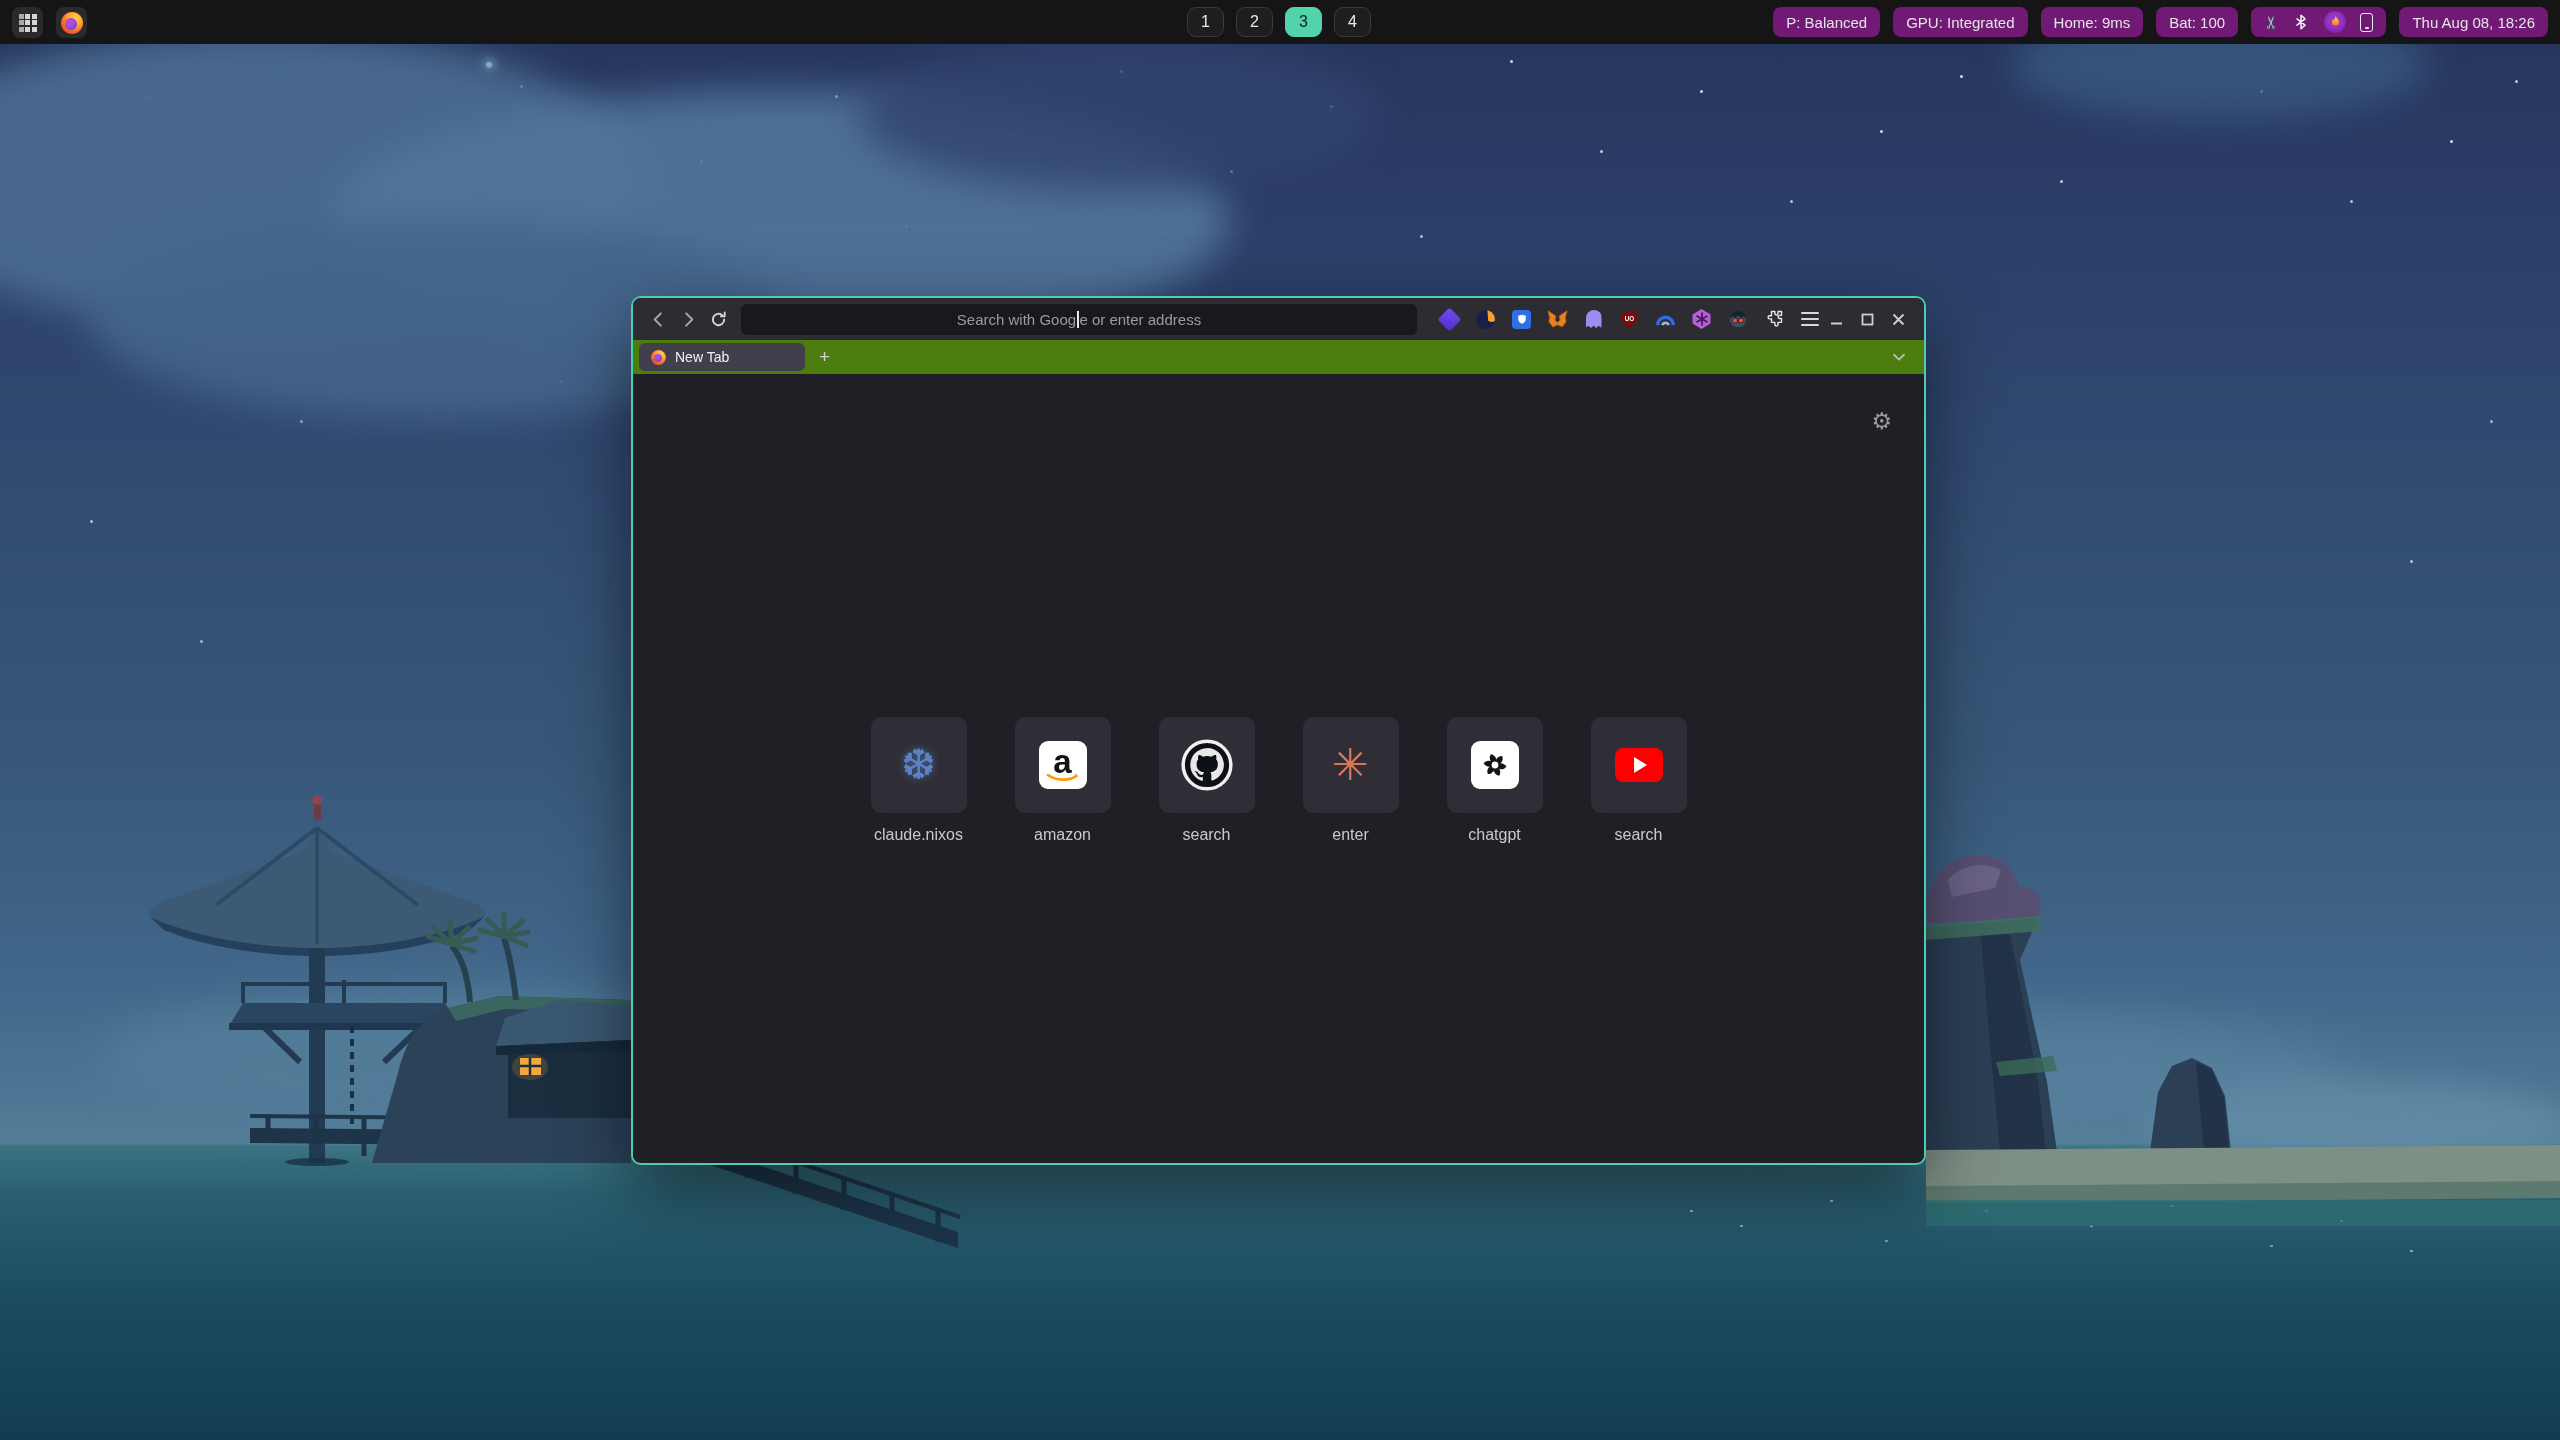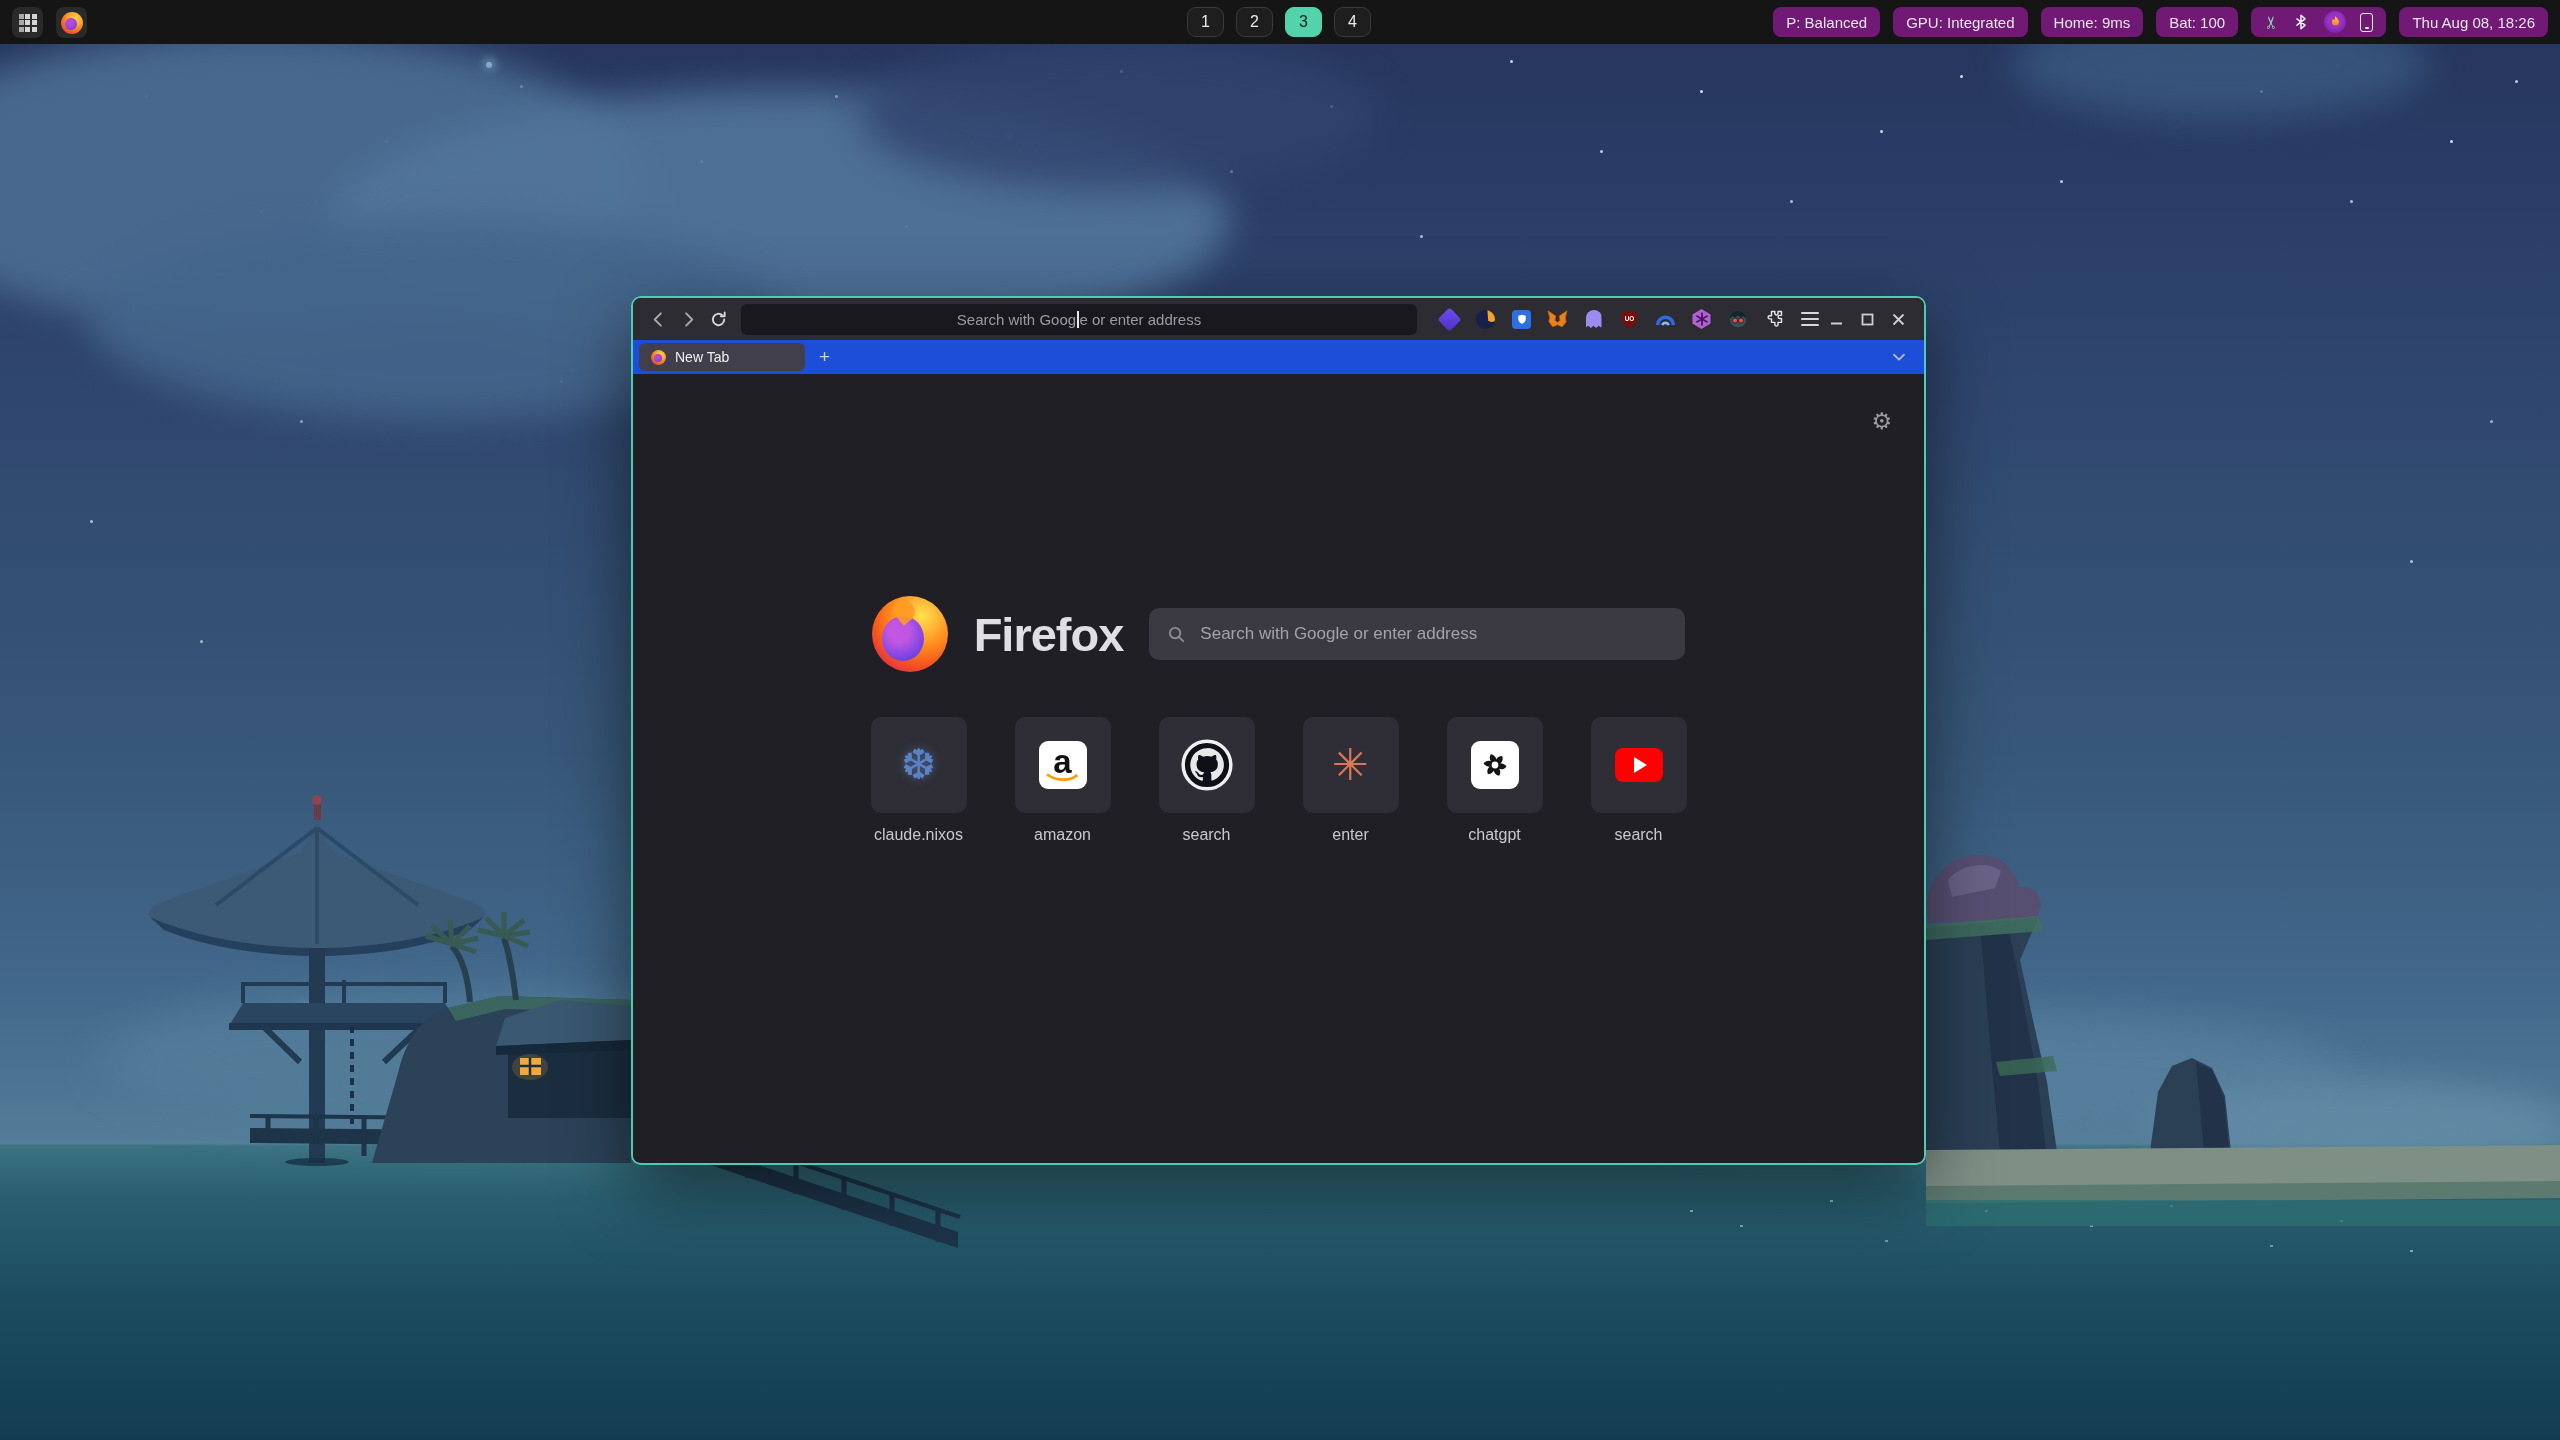--- a/index.html
+++ b/index.html
@@ -77,21 +77,21 @@
   .darkcircle::after { content:""; position:absolute; right:-4px; top:-3px; width:15px; height:15px;
     border-radius:50%; background:#f5a12b; transform:rotate(20deg); clip-path:polygon(0 0,100% 0,100% 100%,45% 100%); }
   .bw { width:19px; height:19px; background:#2f6fe4; border-radius:4px; display:flex; align-items:center; justify-content:center; }
   .ghost { width:16px; height:18px; background:#9b8cf2; border-radius:8px 8px 2px 2px;
     clip-path:polygon(0 0,100% 0,100% 100%,83% 88%,66% 100%,50% 88%,34% 100%,17% 88%,0 100%); }
   .hexflake { width:20px; height:20px; background:#b45fd6;
     clip-path:polygon(50% 0,95% 27%,95% 73%,50% 100%,5% 73%,5% 27%); position:relative; }
   .hamburger { width:18px; display:flex; flex-direction:column; gap:4px; }
   .hamburger i { height:2.2px; background:#d8d8db; border-radius:1px; }
 
-  .tabbar { height:34px; background:#1d4ed8; display:flex; align-items:center; padding:0 6px; position:relative; }
+  .tabbar { height:34px; background:#4d7c0f; display:flex; align-items:center; padding:0 6px; position:relative; }
   .tab { height:28px; width:166px; background:#413f4b; border-radius:6px; display:flex;
     align-items:center; gap:9px; padding:0 12px; }
   .tab .ff-fav { width:15px; height:15px; }
   .tab .ff-fav::after { left:22%; top:30%; }
   .tab-title { color:#f0f0f3; font-size:14px; }
   .newtab-btn { color:#cfcfd2; font-size:19px; margin-left:14px; }
   .alltabs { position:absolute; right:16px; top:8px; }
 
   .content { position:relative; height:calc(869px - 5px - 42px - 34px); background:#201f25; }
   .gear { position:absolute; right:32px; top:36px; color:#9b9aa3; font-size:23px; line-height:1;
@@ -370,31 +370,20 @@
       <span class="alltabs">
         <svg width="18" height="18" viewBox="0 0 20 20">
             <path d="M4.5 7.5 L10 13 L15.5 7.5" stroke="#b9b9be" stroke-width="2" fill="none" stroke-linecap="round" stroke-linejoin="round"></path>
           </svg>
       </span>
     </div>
 
     <div class="content">
       <span class="gear">⚙</span>
 
-      <div class="hero">
-        <span class="ff-logo"></span>
-        <span class="wordmark">Firefox</span>
-        <div class="nt-search">
-          <svg width="19" height="19" viewBox="0 0 20 20">
-              <circle cx="8.5" cy="8.5" r="5.5" stroke="#8e8d96" stroke-width="2" fill="none"></circle>
-              <path d="M12.8 12.8 L17 17" stroke="#8e8d96" stroke-width="2" stroke-linecap="round"></path>
-            </svg>
-          <span class="ph">Search with Google or enter address</span>
-        </div>
-      </div>
 
       <div class="tiles">
         <div class="tile">
           <div class="tile-box">
               <span class="nix-glyph">❆</span>
             </div>
           <span class="tile-label">claude.nixos</span>
         </div>
         <div class="tile">
           <div class="tile-box">

